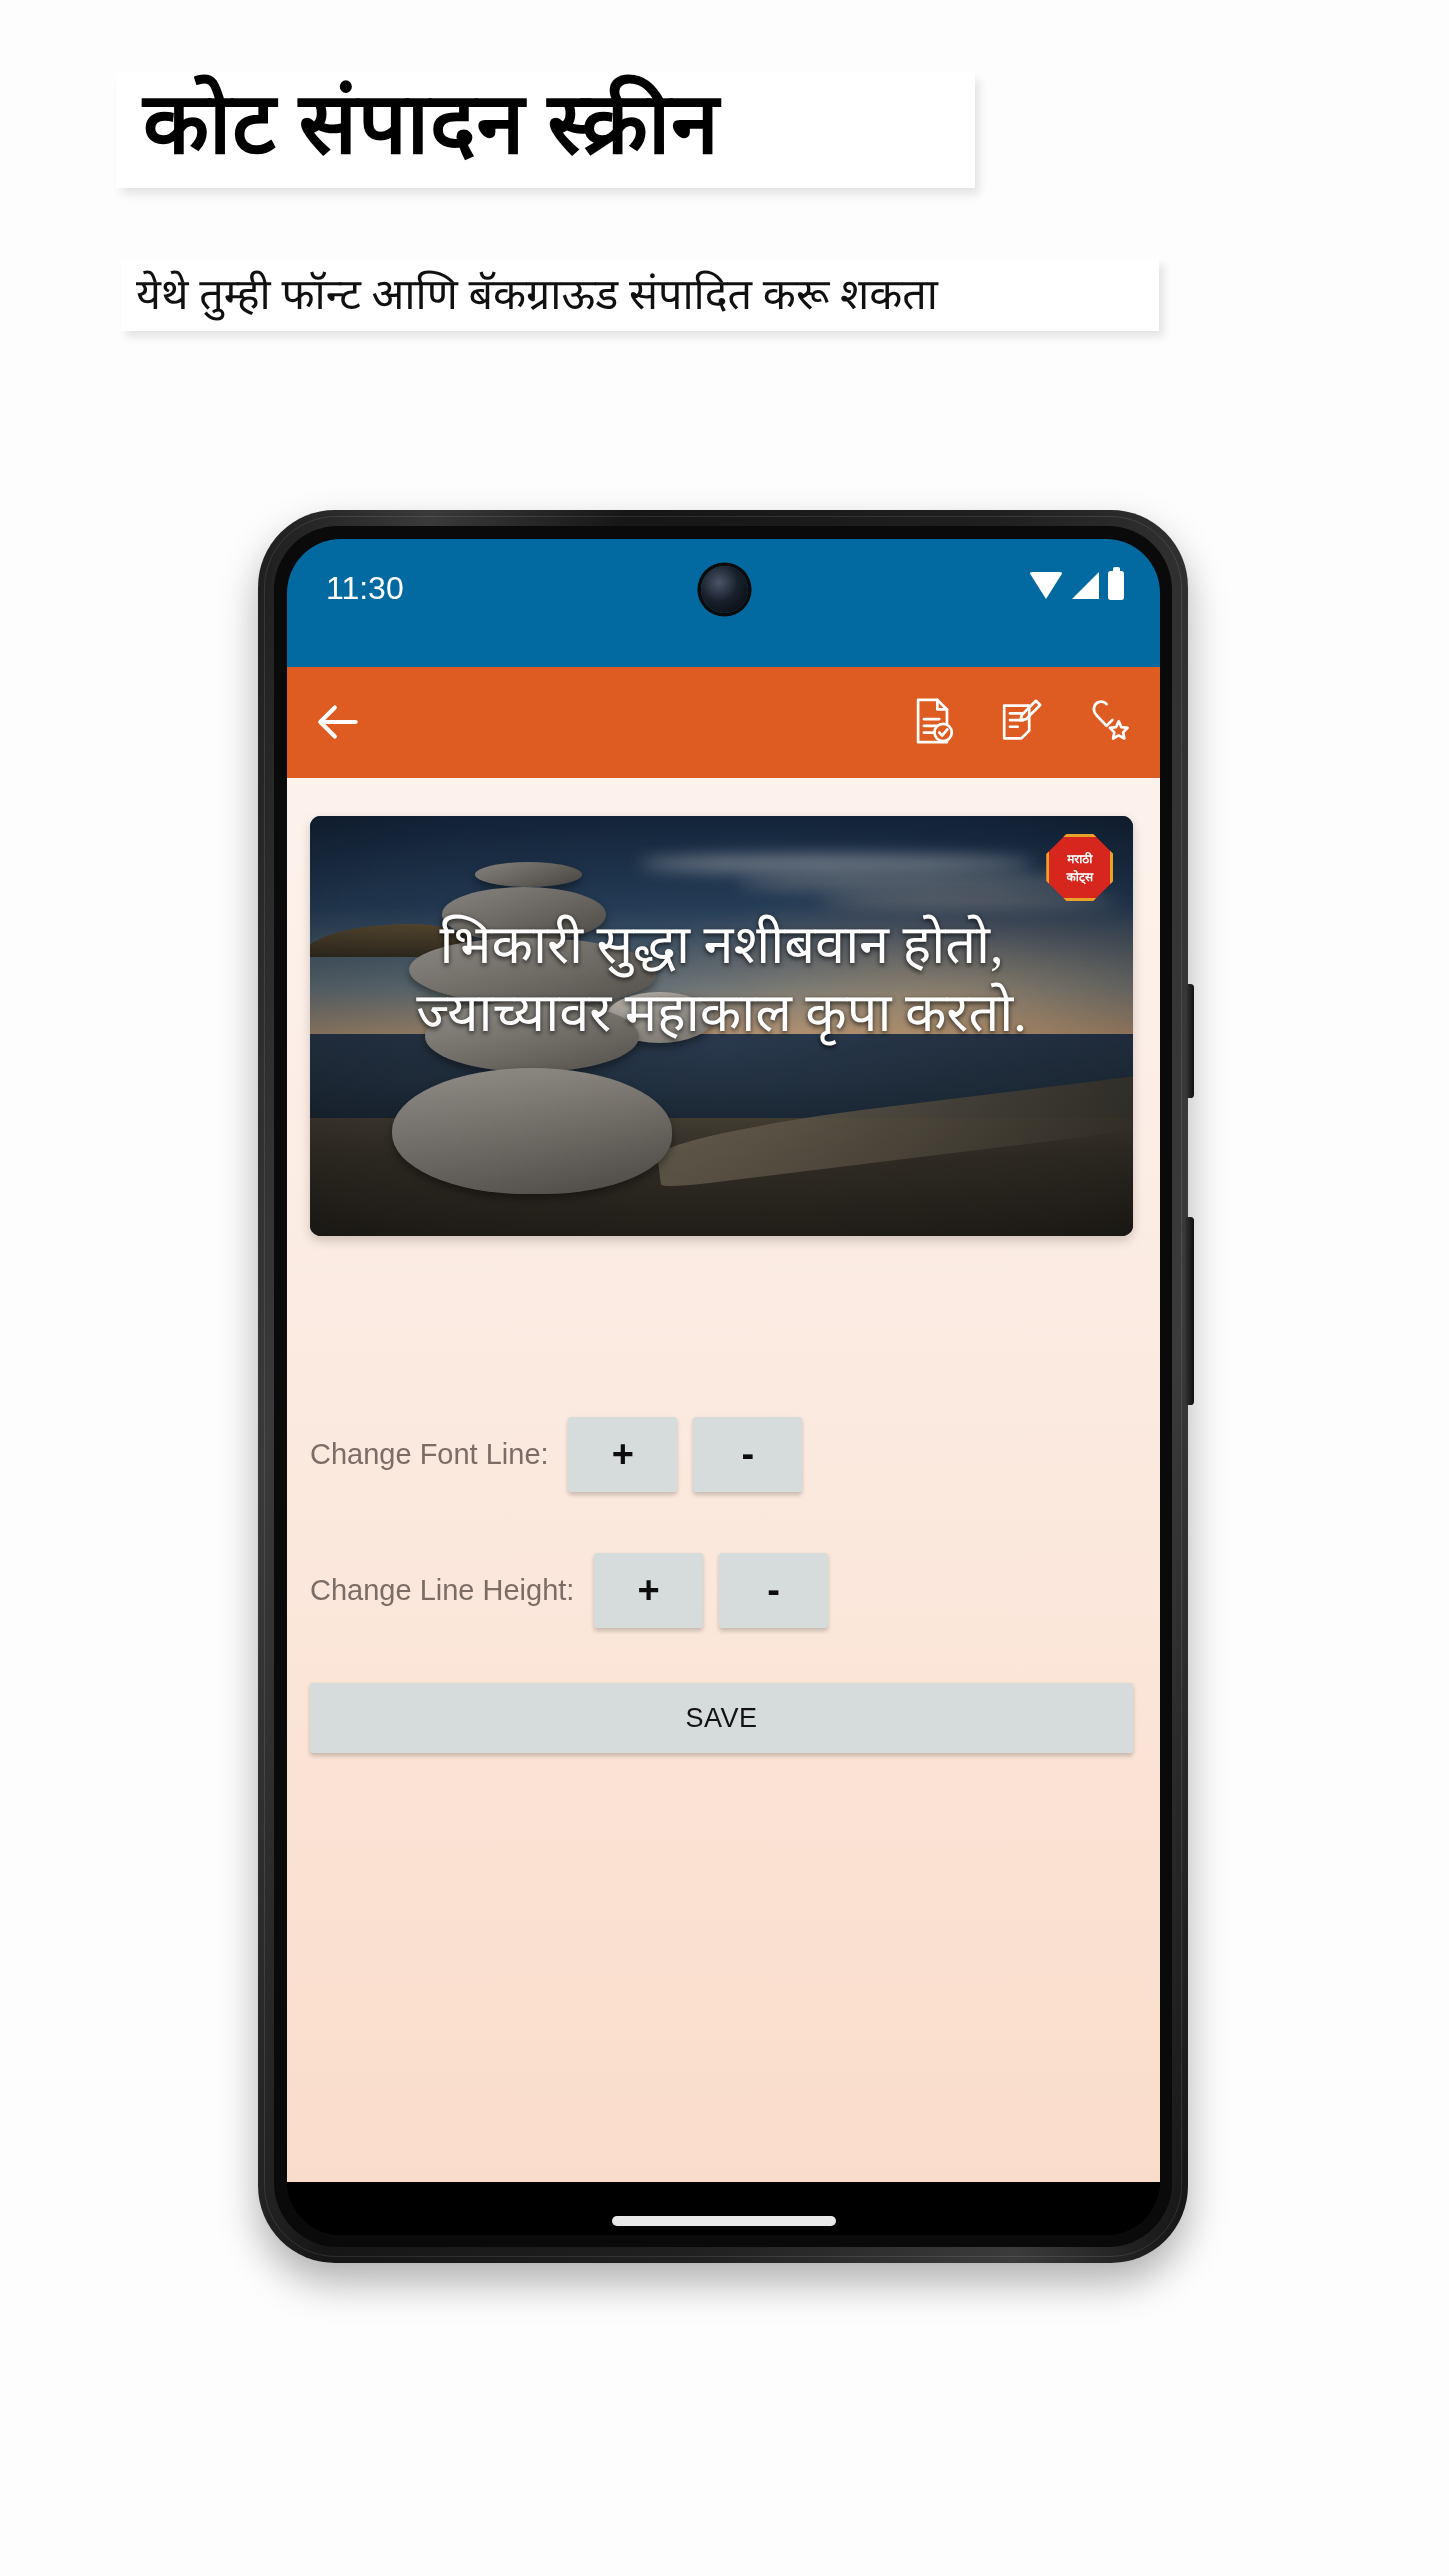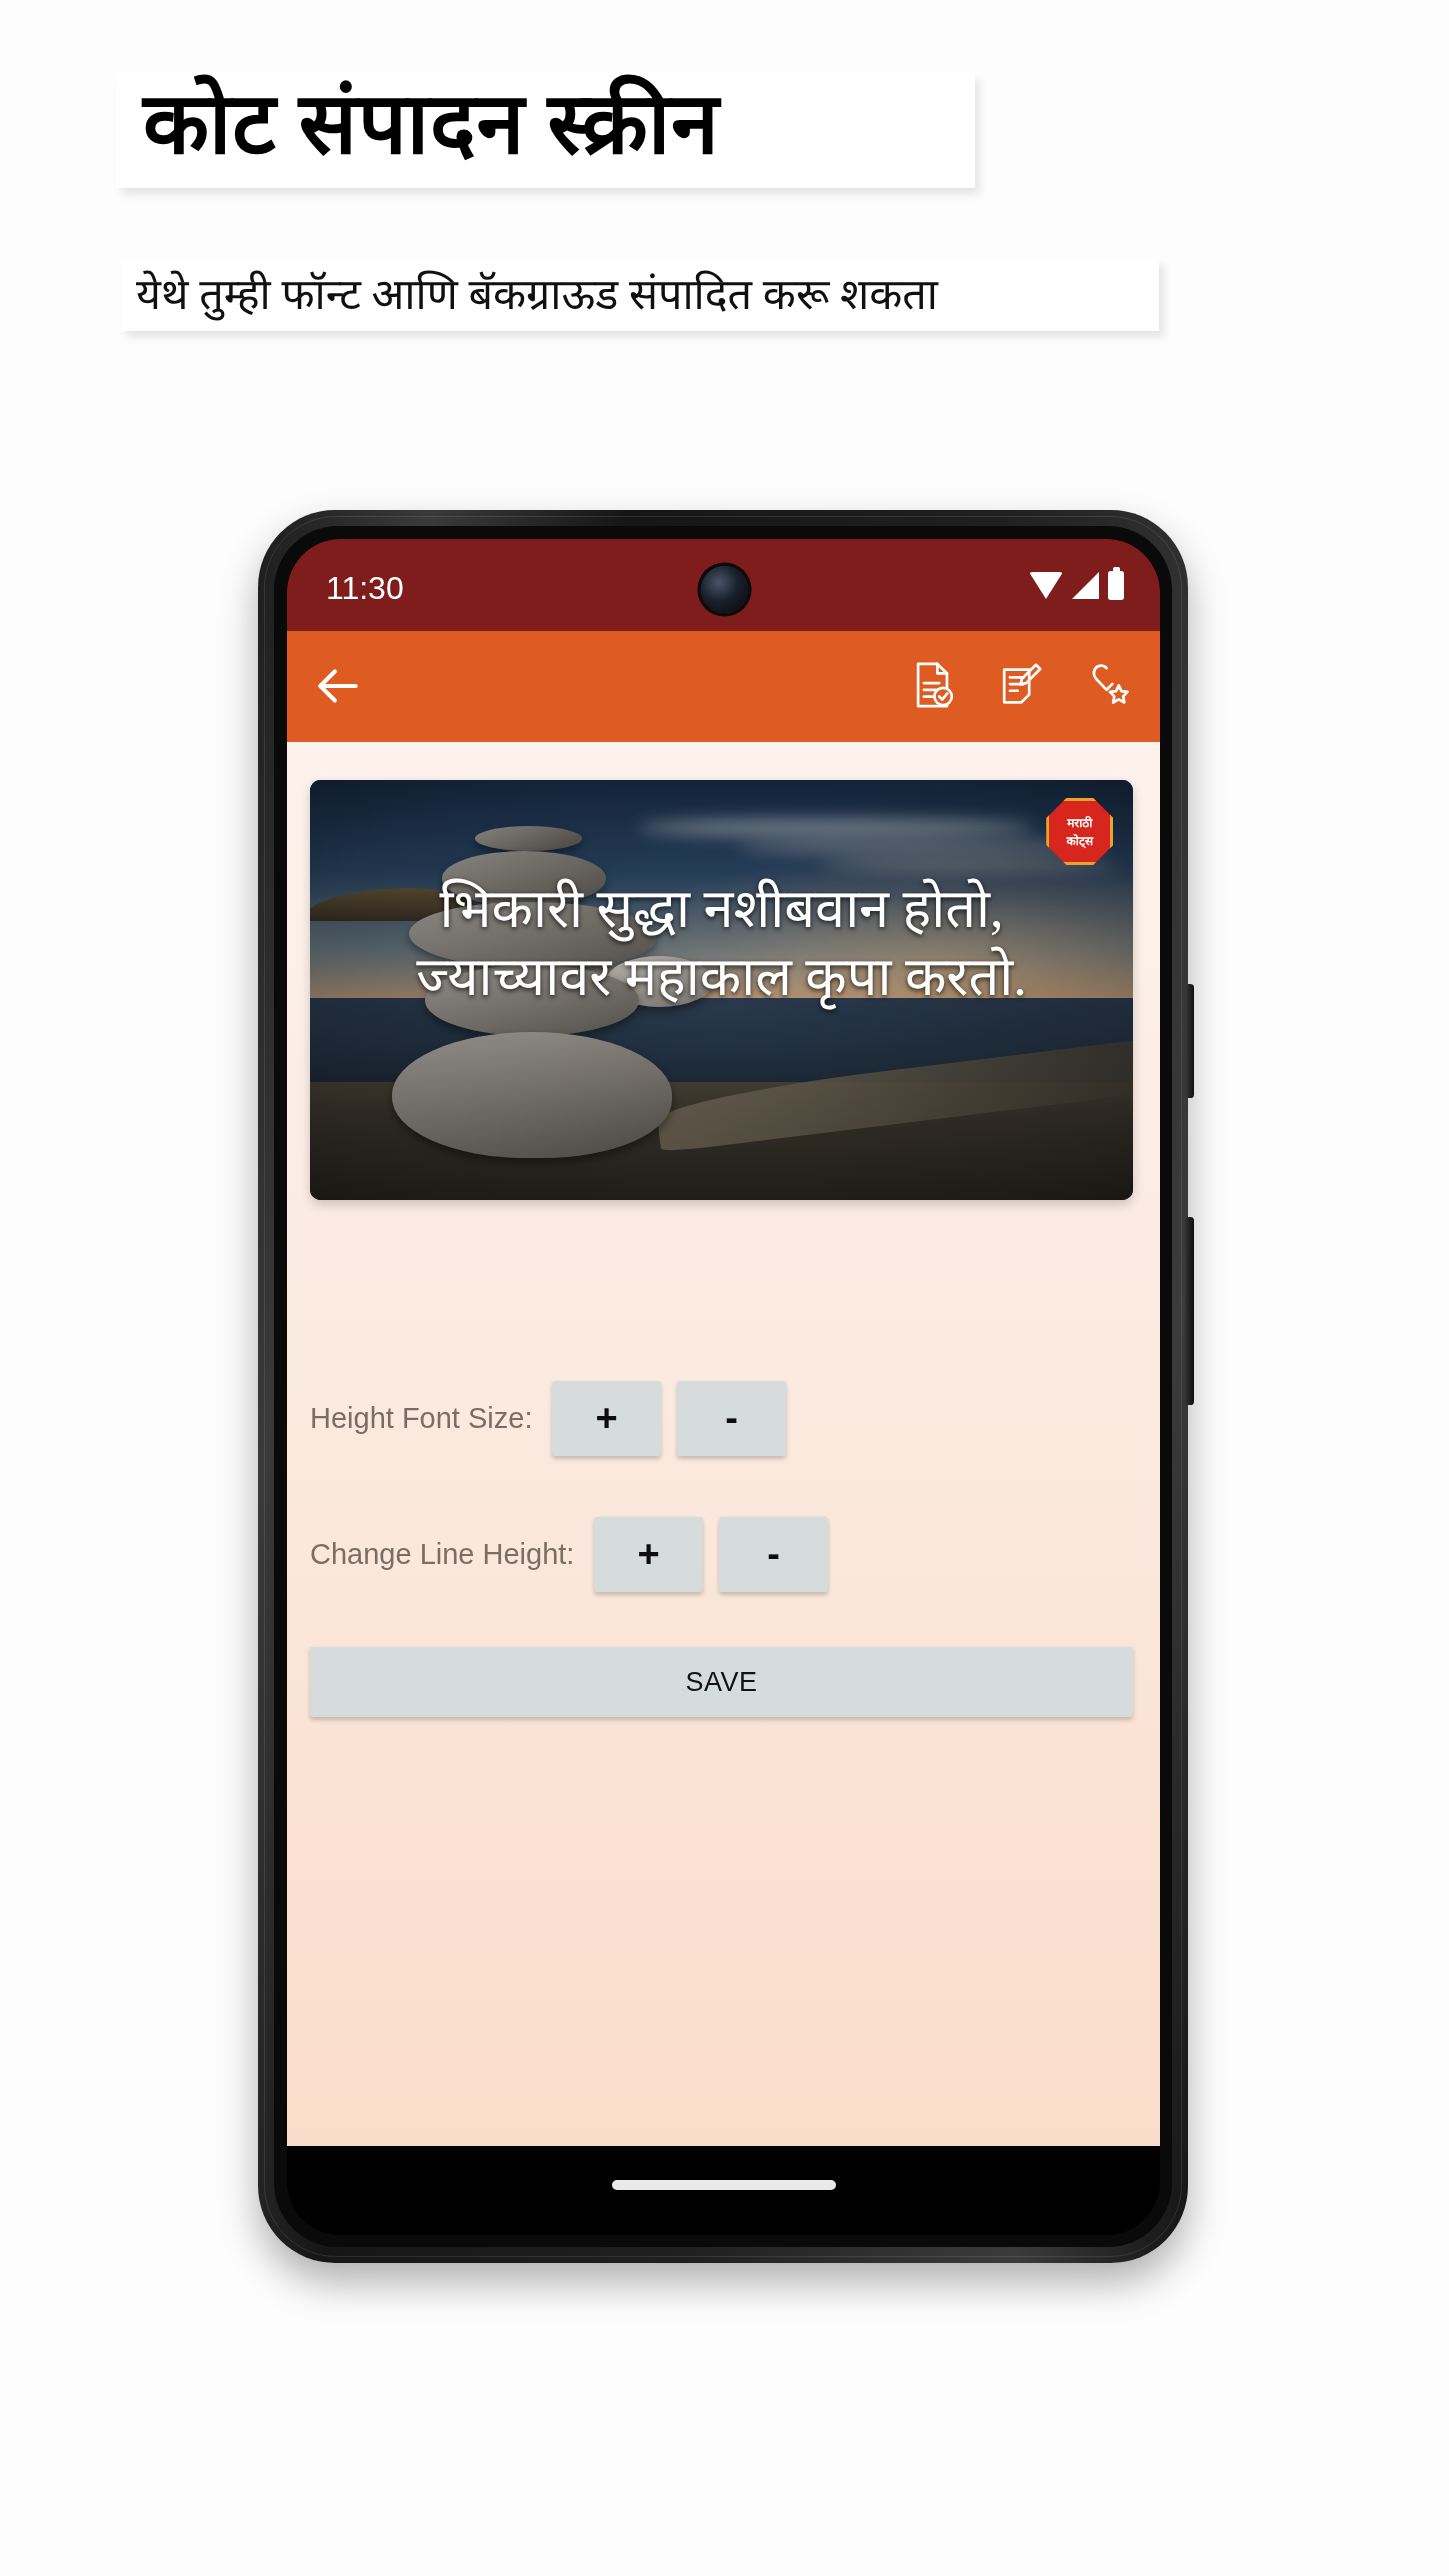--- a/index.html
+++ b/index.html
@@ -120,22 +120,22 @@
     top: 707px;
     width: 9px;
     height: 188px;
     border-radius: 3.6px;
     background: linear-gradient(90deg,#343434,#0e0e0e);
   }
 
   
   .statusbar {
     position: relative;
-    height: 92px;
-    background: #7f1d1d;
+    height: 128px;
+    background: #0369a1;
     color: #ffffff;
   }
   .status-time {
     position: absolute;
     left: 39px;
     top: 30px;
     font-size: 32px;
     line-height: 39px;
     font-family: "Liberation Sans", sans-serif;
     color: #fff;
@@ -484,21 +484,21 @@
         </div>
 
         <div class="watermark">
           <span>मराठी</span>
           <span>कोट्स</span>
         </div>
       </div>
 
 
       <div class="ctrl-row" id="row-font-size">
-        <span class="ctrl-label">Height Font Size:</span>
+        <span class="ctrl-label">Change Font Line:</span>
         <button class="step-btn">+</button>
         <button class="step-btn">-</button>
       </div>
 
       <div class="ctrl-row" id="row-line-height">
         <span class="ctrl-label">Change Line Height:</span>
         <button class="step-btn">+</button>
         <button class="step-btn">-</button>
       </div>
 

